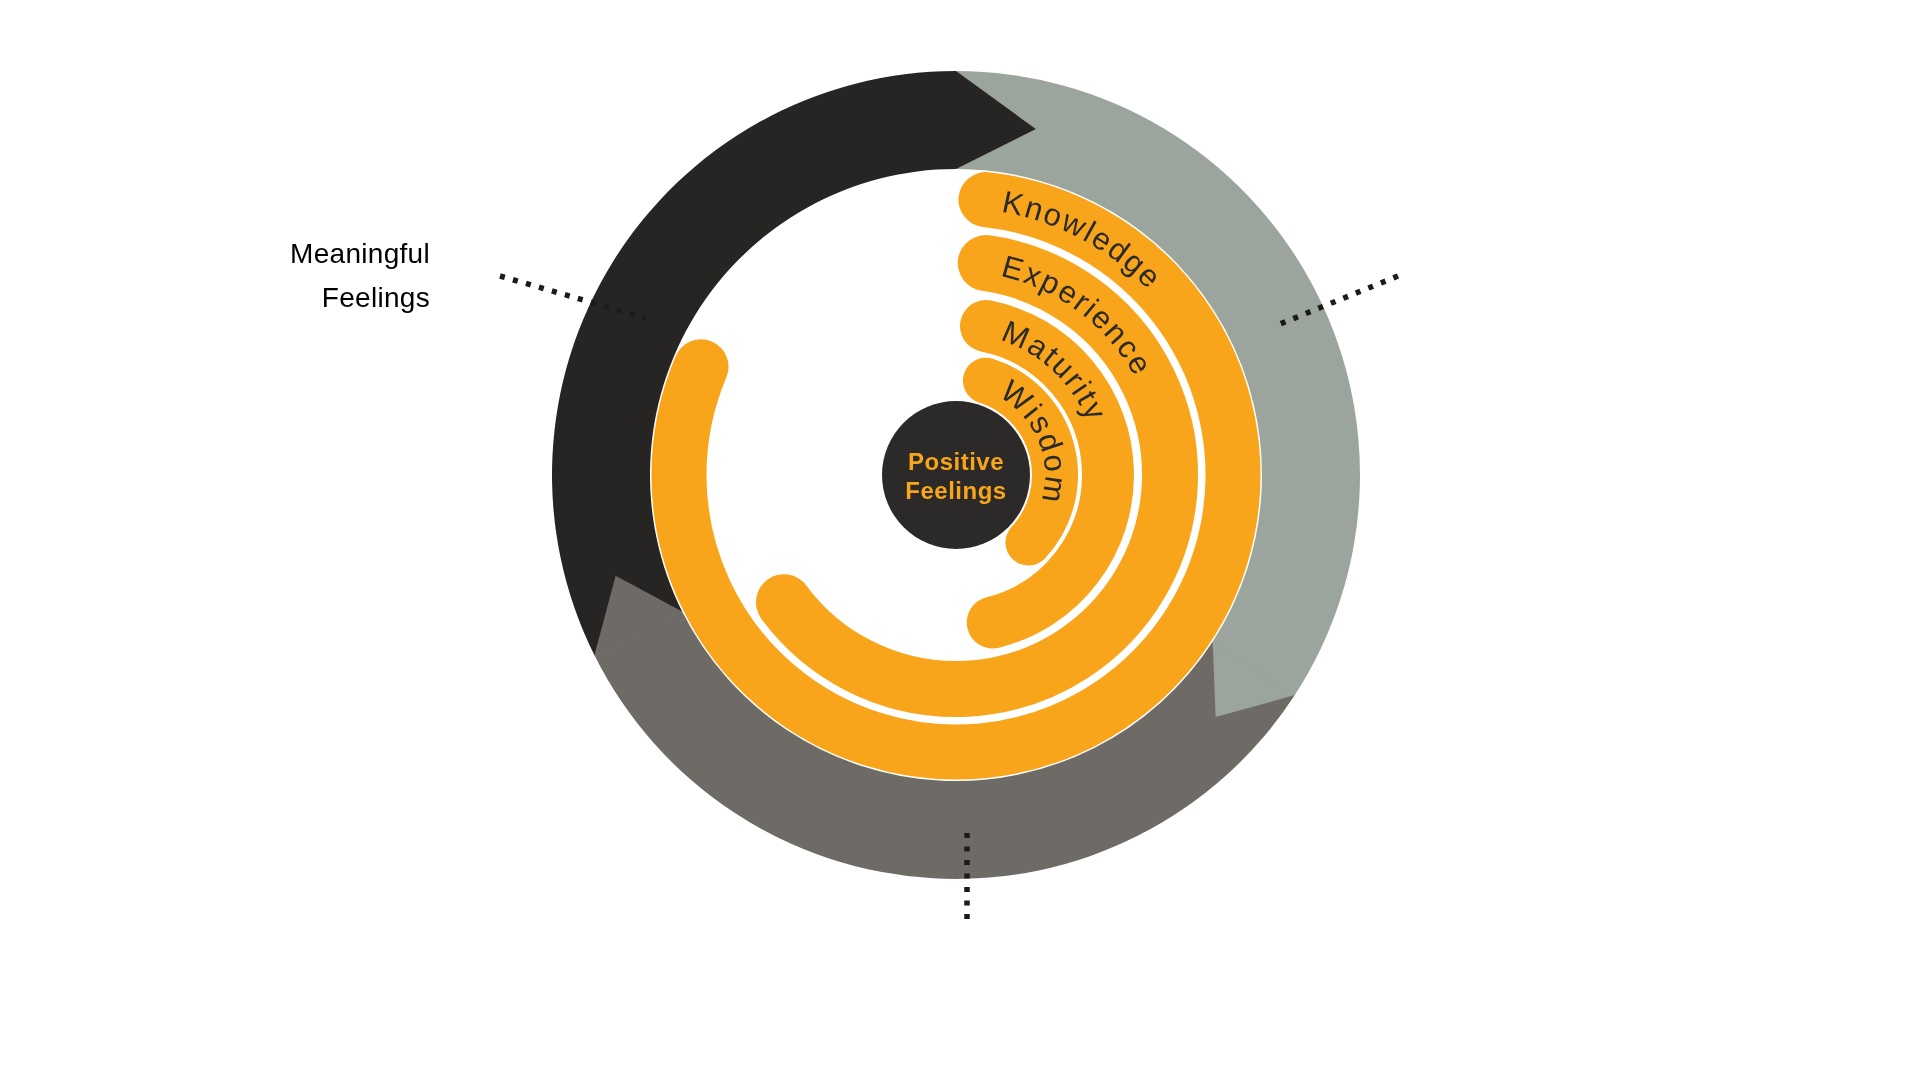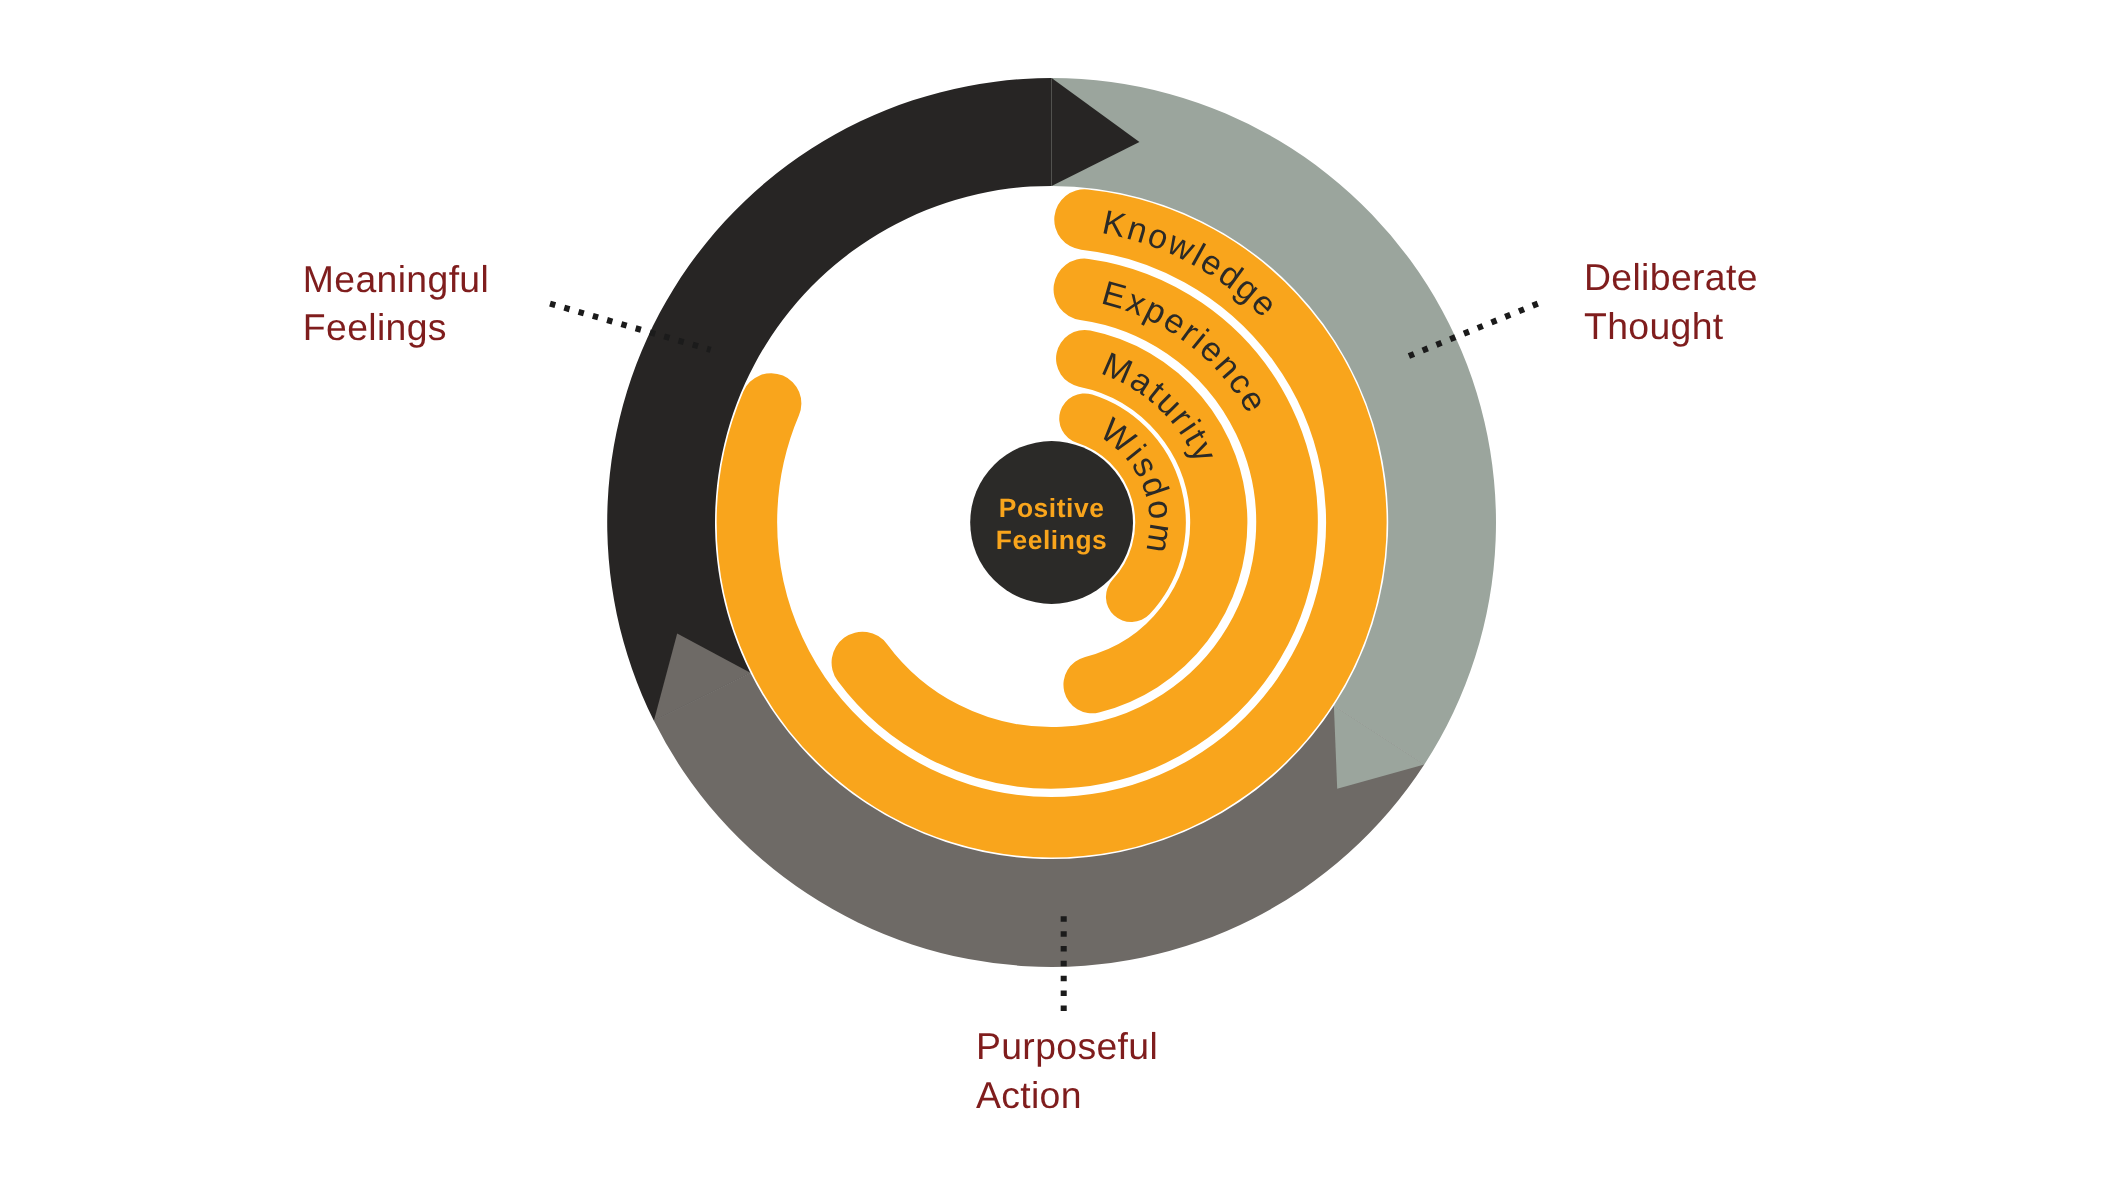--- a/index.html
+++ b/index.html
@@ -7,24 +7,24 @@
     position:relative;
     width:1920px;height:1080px;
     background:#ffffff;
     overflow:hidden;
     font-family:"Liberation Sans", sans-serif;
   }
   .stage svg{position:absolute;left:0;top:0;}
   .outside-label{
     position:absolute;
     transform:translateX(-50%);
-    text-align:left;
-    font-size:34px;
+    text-align:right;
+    font-size:28px;
     line-height:44px;
-    color:#7f1d1d;
+    color:#000000;
     letter-spacing:0.3px;
     white-space:nowrap;
   }
 </style>
 </head>
 <body>
 
 <div class="stage">
   <svg id="diagram" width="1920" height="1080" viewBox="0 0 1920 1080">
       <defs>
@@ -52,22 +52,14 @@
       <line x1="500" y1="276" x2="646" y2="318" stroke="#1B1B1B" stroke-width="5.5" stroke-dasharray="5 8.5"></line>
       <line x1="1398" y1="276" x2="1280" y2="324" stroke="#1B1B1B" stroke-width="5.5" stroke-dasharray="5 8.5"></line>
       <line x1="967" y1="833" x2="967" y2="925" stroke="#1B1B1B" stroke-width="5.5" stroke-dasharray="5 8.5"></line>
     </svg>
 
   <div class="outside-label" style="left:360px;top:232px;">
     <div>Meaningful</div>
     <div>Feelings</div>
   </div>
 
-  <div class="outside-label" style="left:1519px;top:231px;">
-    <div>Deliberate</div>
-    <div>Thought</div>
-  </div>
 
-  <div class="outside-label" style="left:970px;top:930px;">
-    <div>Purposeful</div>
-    <div>Action</div>
-  </div>
 </div>
 
 </body></html>

